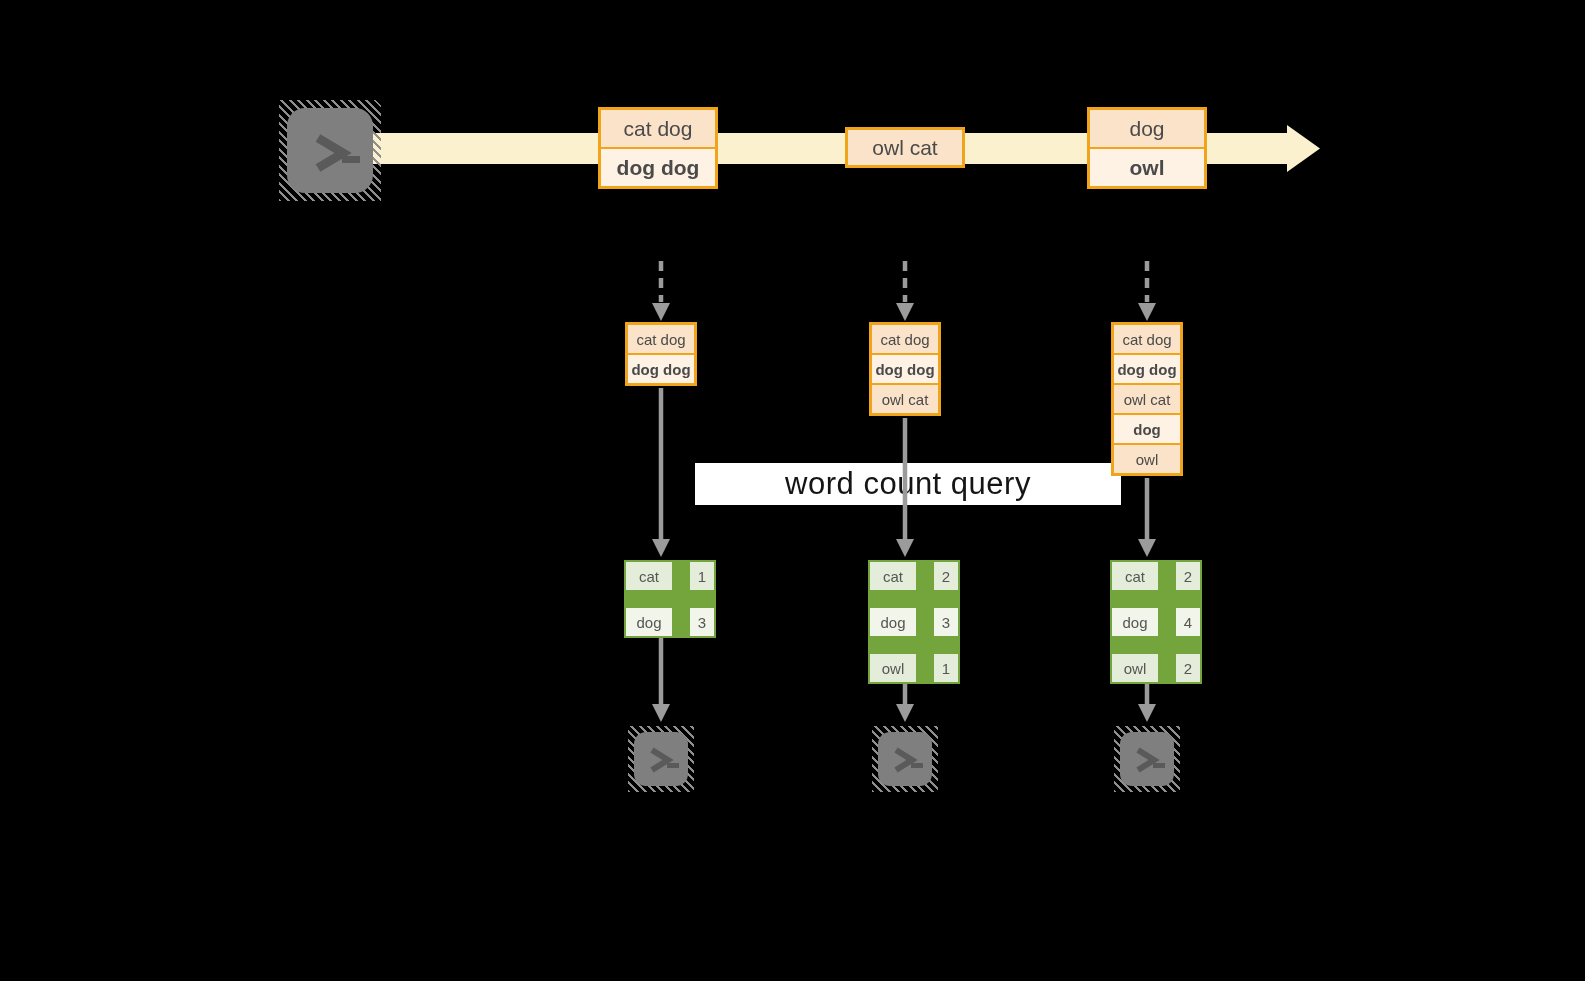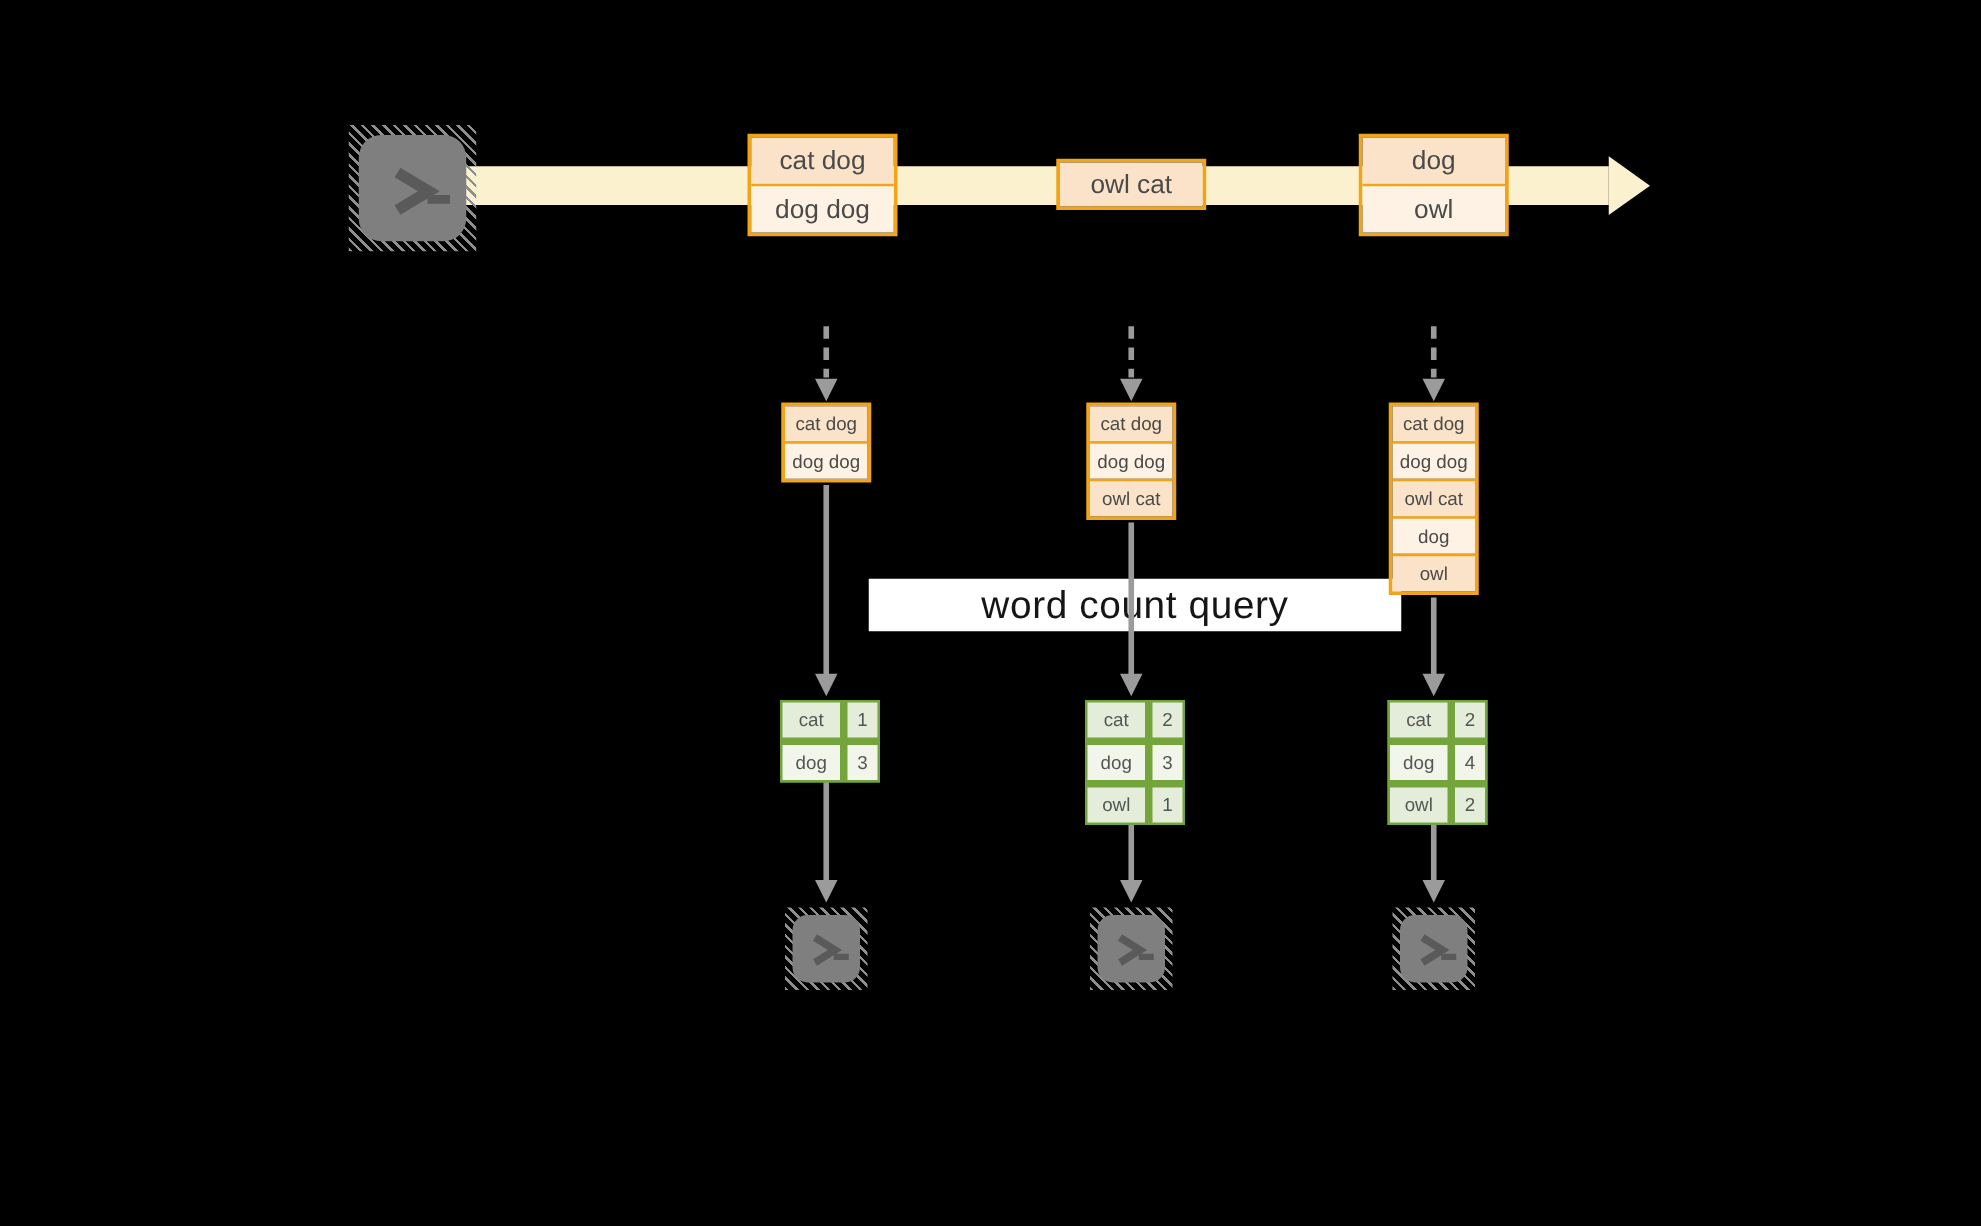--- a/index.html
+++ b/index.html
@@ -23,31 +23,31 @@
   svg.layer{position:absolute;left:0;top:0;z-index:3;}
   svg.layer.under{z-index:1;}
 
   
   .event-box{position:absolute;z-index:4;border:3px solid var(--gold);display:flex;flex-direction:column;}
   .event-cell{width:114px;height:37px;display:flex;align-items:center;justify-content:center;
     font-size:21px;color:var(--box-text);}
   .event-cell.small{height:35px;}
   .event-cell + .event-cell{border-top:2px solid var(--gold);}
   .fill-dark{background:var(--peach-dark);}
-  .fill-light{background:var(--peach-light);}
+  .fill-light{background:var(--peach-light);font-weight:bold;}
 
   
   .buffer-box{position:absolute;z-index:4;border:3px solid var(--gold);display:flex;flex-direction:column;}
   .buffer-cell{width:66px;height:28px;display:flex;align-items:center;justify-content:center;
     font-size:15px;color:var(--box-text);}
   .buffer-cell + .buffer-cell{border-top:2px solid var(--gold);}
 
   
   .count-table{position:absolute;z-index:4;border:2px solid var(--green);background:var(--green);
-    display:grid;grid-template-columns:46px 24px;grid-auto-rows:28px;gap:6px;}
+    display:grid;grid-template-columns:46px 24px;grid-auto-rows:28px;gap:18px;}
   .count-cell{display:flex;align-items:center;justify-content:center;font-size:15px;color:#565656;}
   .g-dark{background:var(--green-dark);}
   .g-light{background:var(--green-light);}
 
   
   .terminal{position:absolute;z-index:4;
     background:repeating-linear-gradient(45deg,#8F8F8F 0,#8F8F8F 2px,transparent 2px,transparent 6px);}
   .terminal .screen{position:absolute;background:var(--term-gray);}
   .terminal.big{width:102px;height:101px;}
   .terminal.big .screen{inset:8px;border-radius:18px;}

